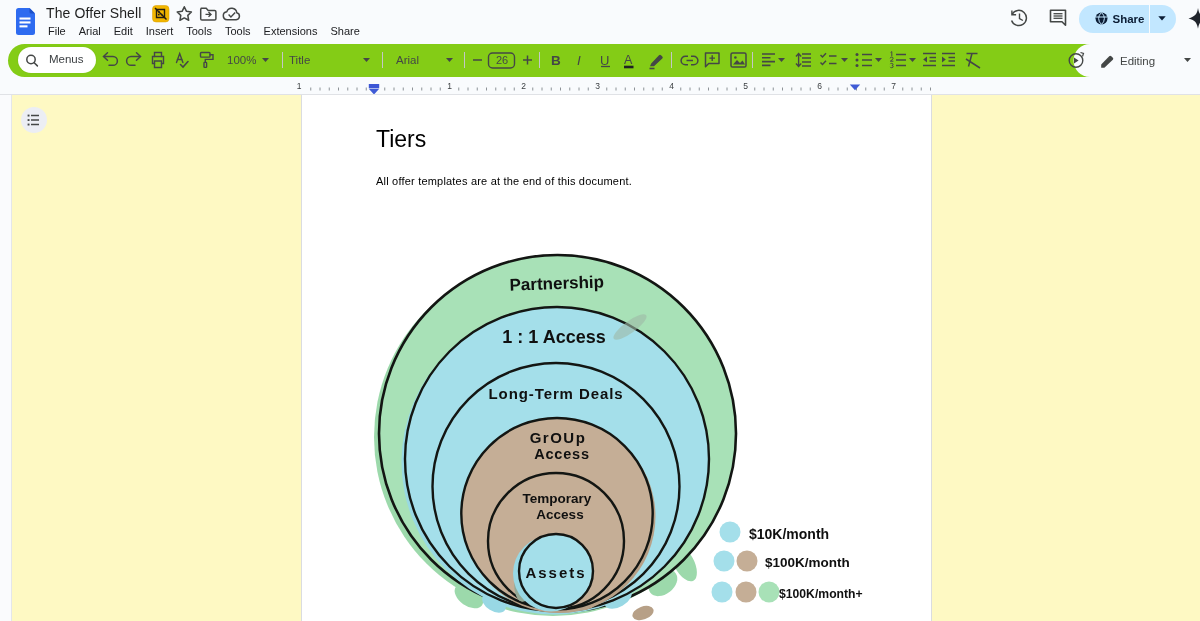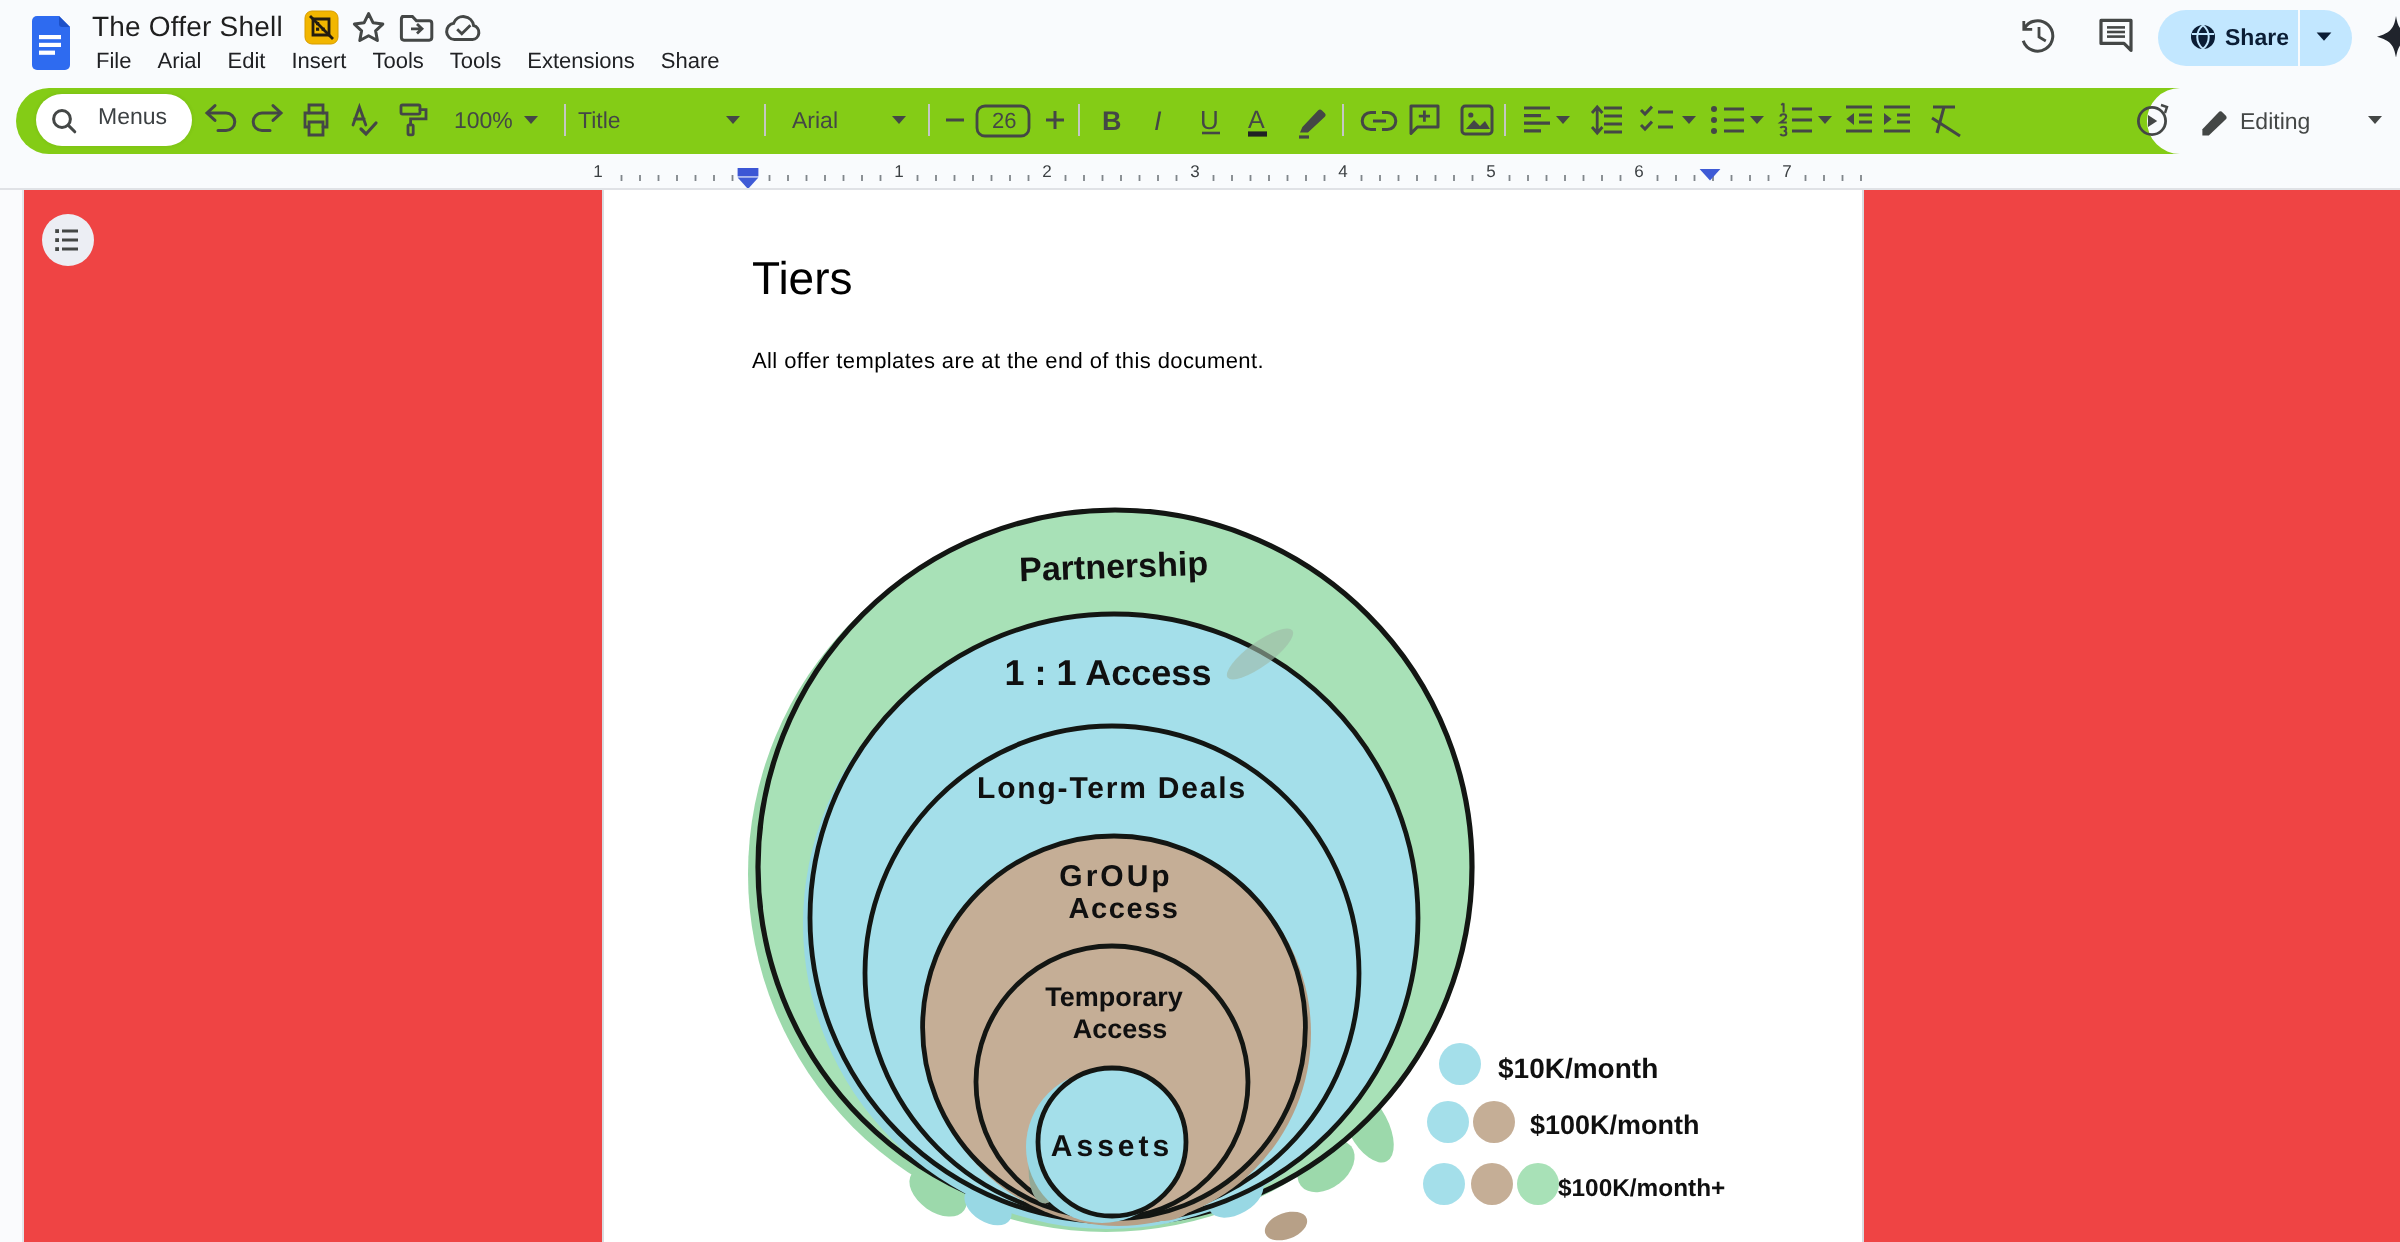--- a/index.html
+++ b/index.html
@@ -11,21 +11,21 @@
   #doctitle { position:absolute; left:46px; top:4.5px; font-size:14px; color:#1f1f1f; letter-spacing:0.1px; }
   #menurow { position:absolute; left:48px; top:25px; font-size:11px; color:#202124; }
   #menurow span { margin-right:13px; }
   
   #toolbar { position:absolute; left:8px; top:44px; width:1192px; height:33px; background:#84cc16; border-radius:17px 0 0 17px; }
   #menuspill { position:absolute; left:10px; top:3px; width:78px; height:26px; background:#ffffff; border-radius:13px; box-shadow:0 0 2px rgba(0,0,0,0.08); }
   #menuspill span { position:absolute; left:31px; top:6px; font-size:11.5px; color:#3c4043; }
   
   #ruler { position:absolute; left:0; top:77px; width:1200px; height:17px; background:#f9fbfd; }
   
-  #canvas { position:absolute; left:0; top:94px; width:1200px; height:527px; background:#ef4444; border-top:1px solid #e0e2e6; }
+  #canvas { position:absolute; left:0; top:94px; width:1200px; height:527px; background:#fef9c3; border-top:1px solid #e0e2e6; }
   #canvas:before { content:""; position:absolute; left:0; top:0; width:11px; height:527px; background:#fafbfd; border-right:1px solid #e4e6ea; }
   #page { position:absolute; left:301px; top:0px; width:631px; height:527px; background:#ffffff; border-left:1px solid #dadce0; border-right:1px solid #dadce0; }
   #outlinebtn { position:absolute; left:21px; top:12px; width:26px; height:26px; border-radius:50%; background:#eceef4; }
   
   #tiers { position:absolute; left:74px; top:31px; font-size:23px; color:#000; }
   .para { position:absolute; left:74px; font-size:11px; color:#000; line-height:15px; letter-spacing:0.2px; }
 </style>
 </head>
 <body>
 

